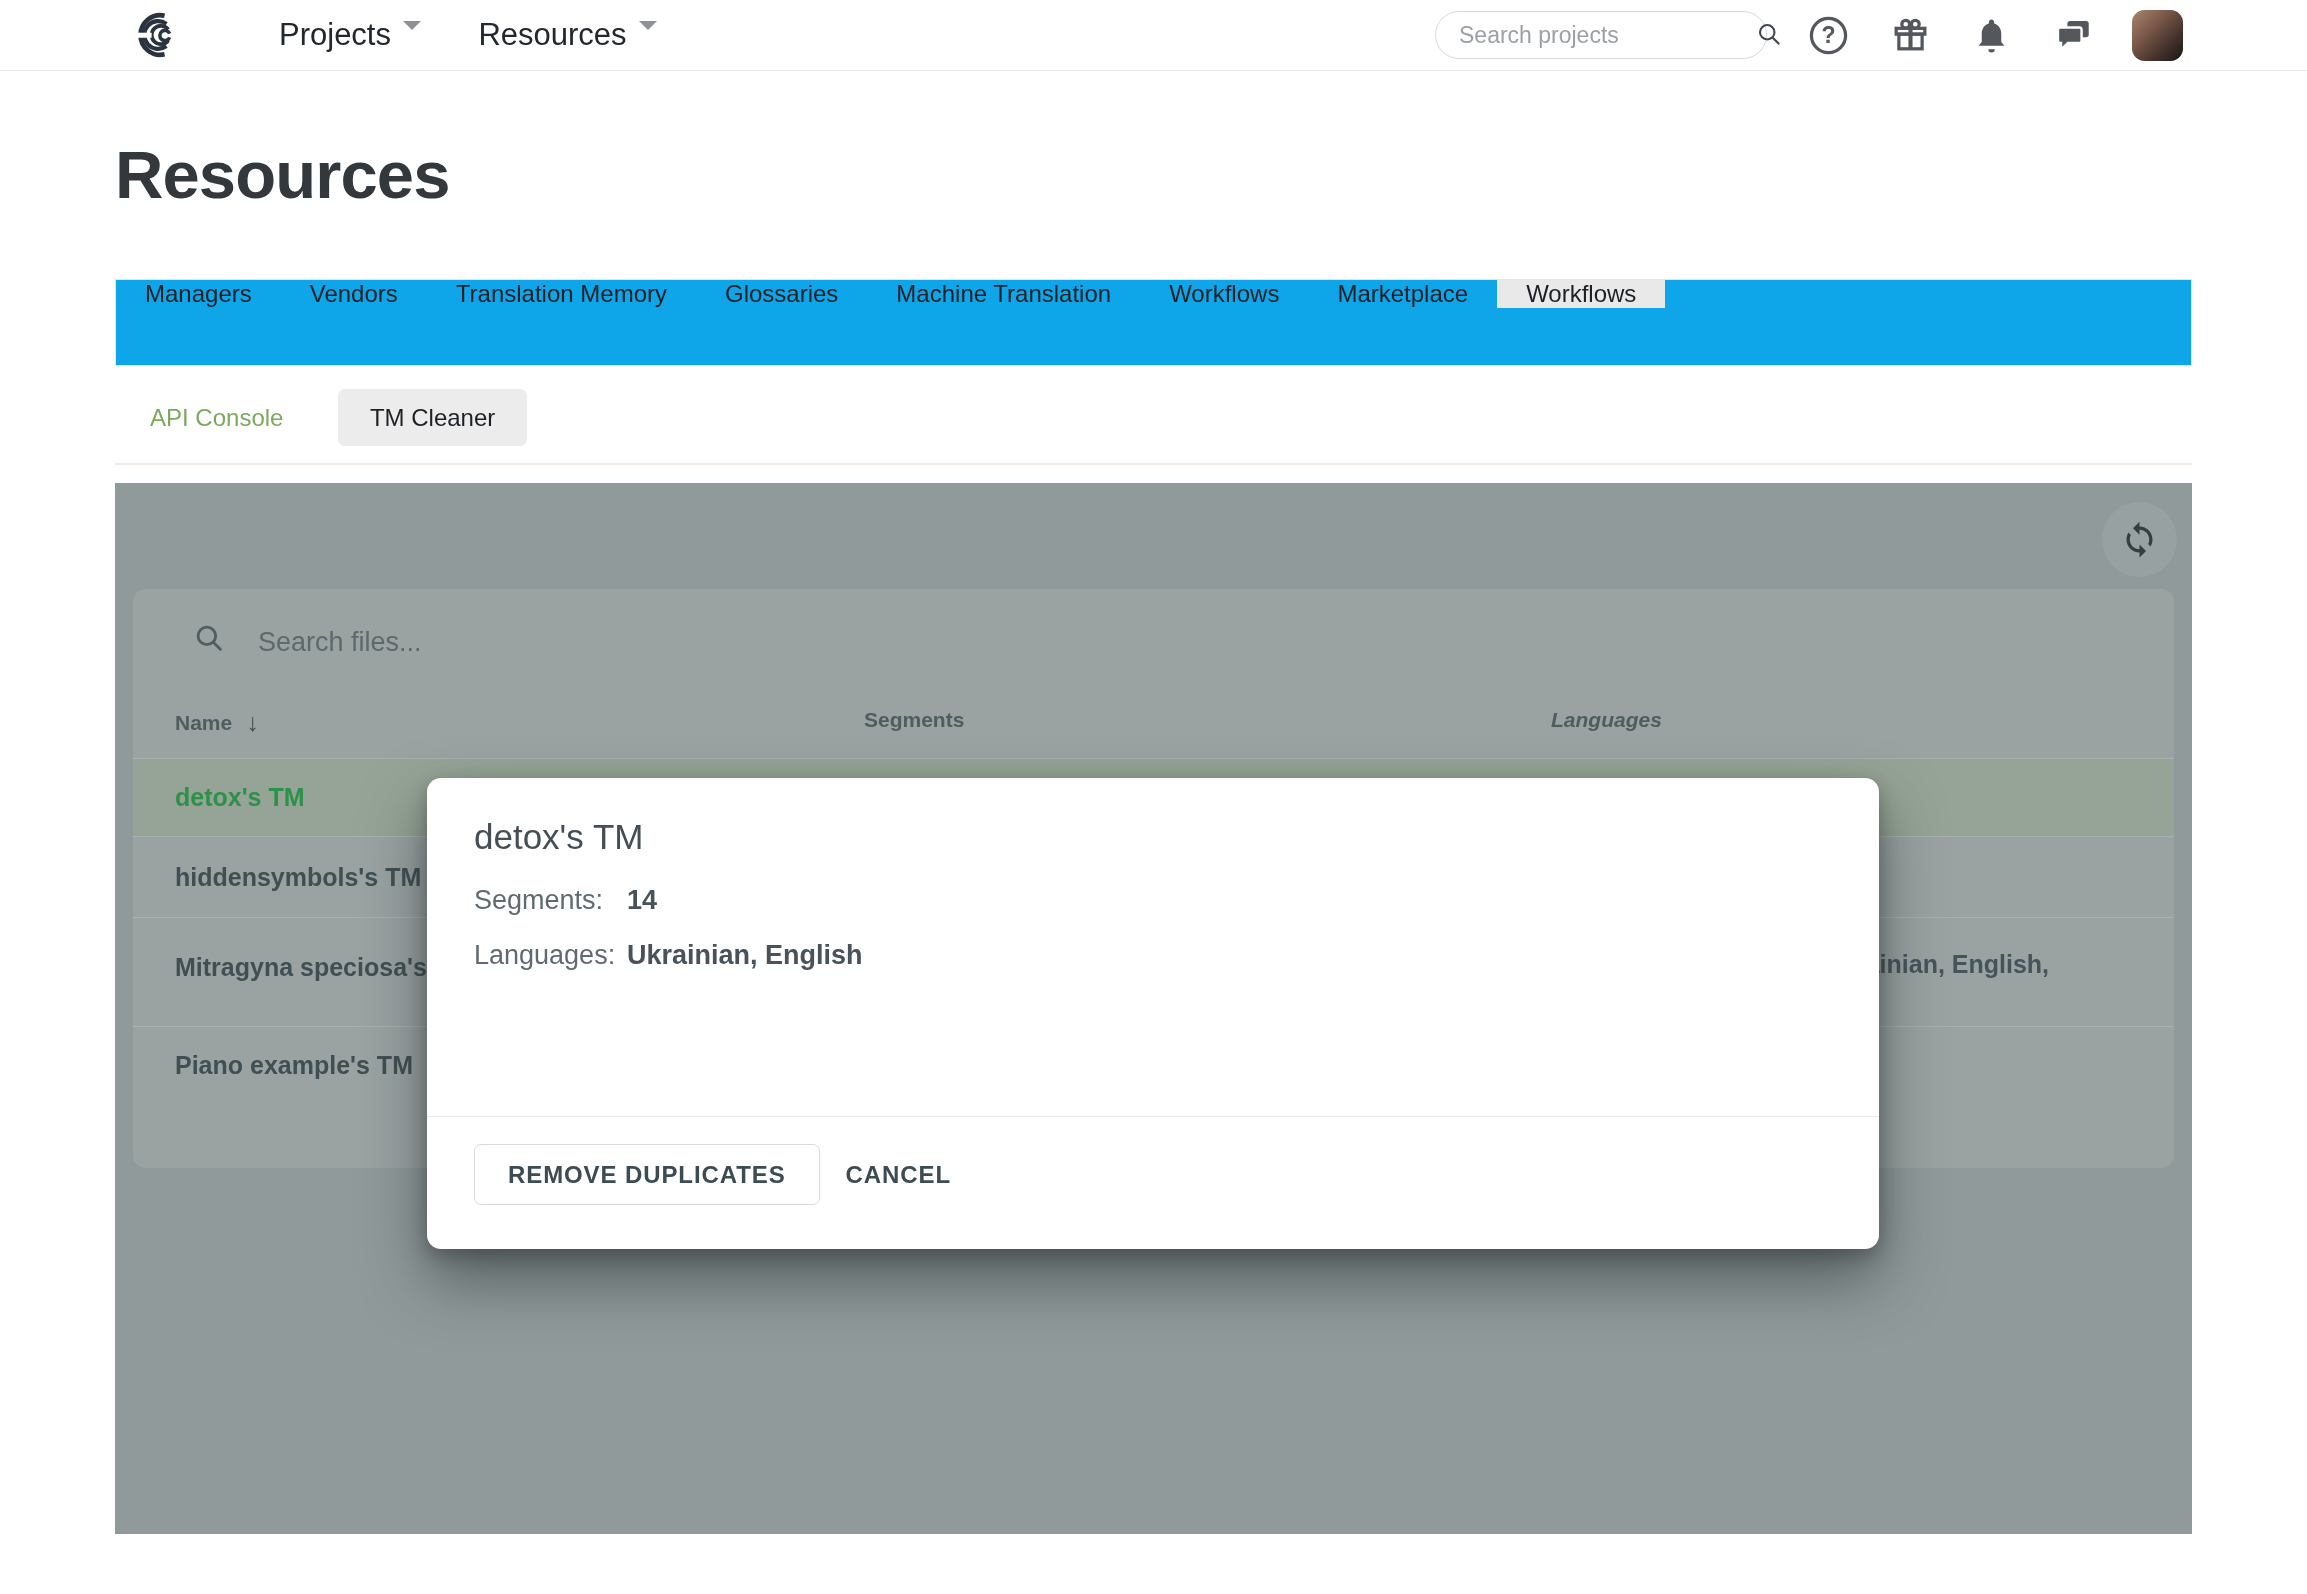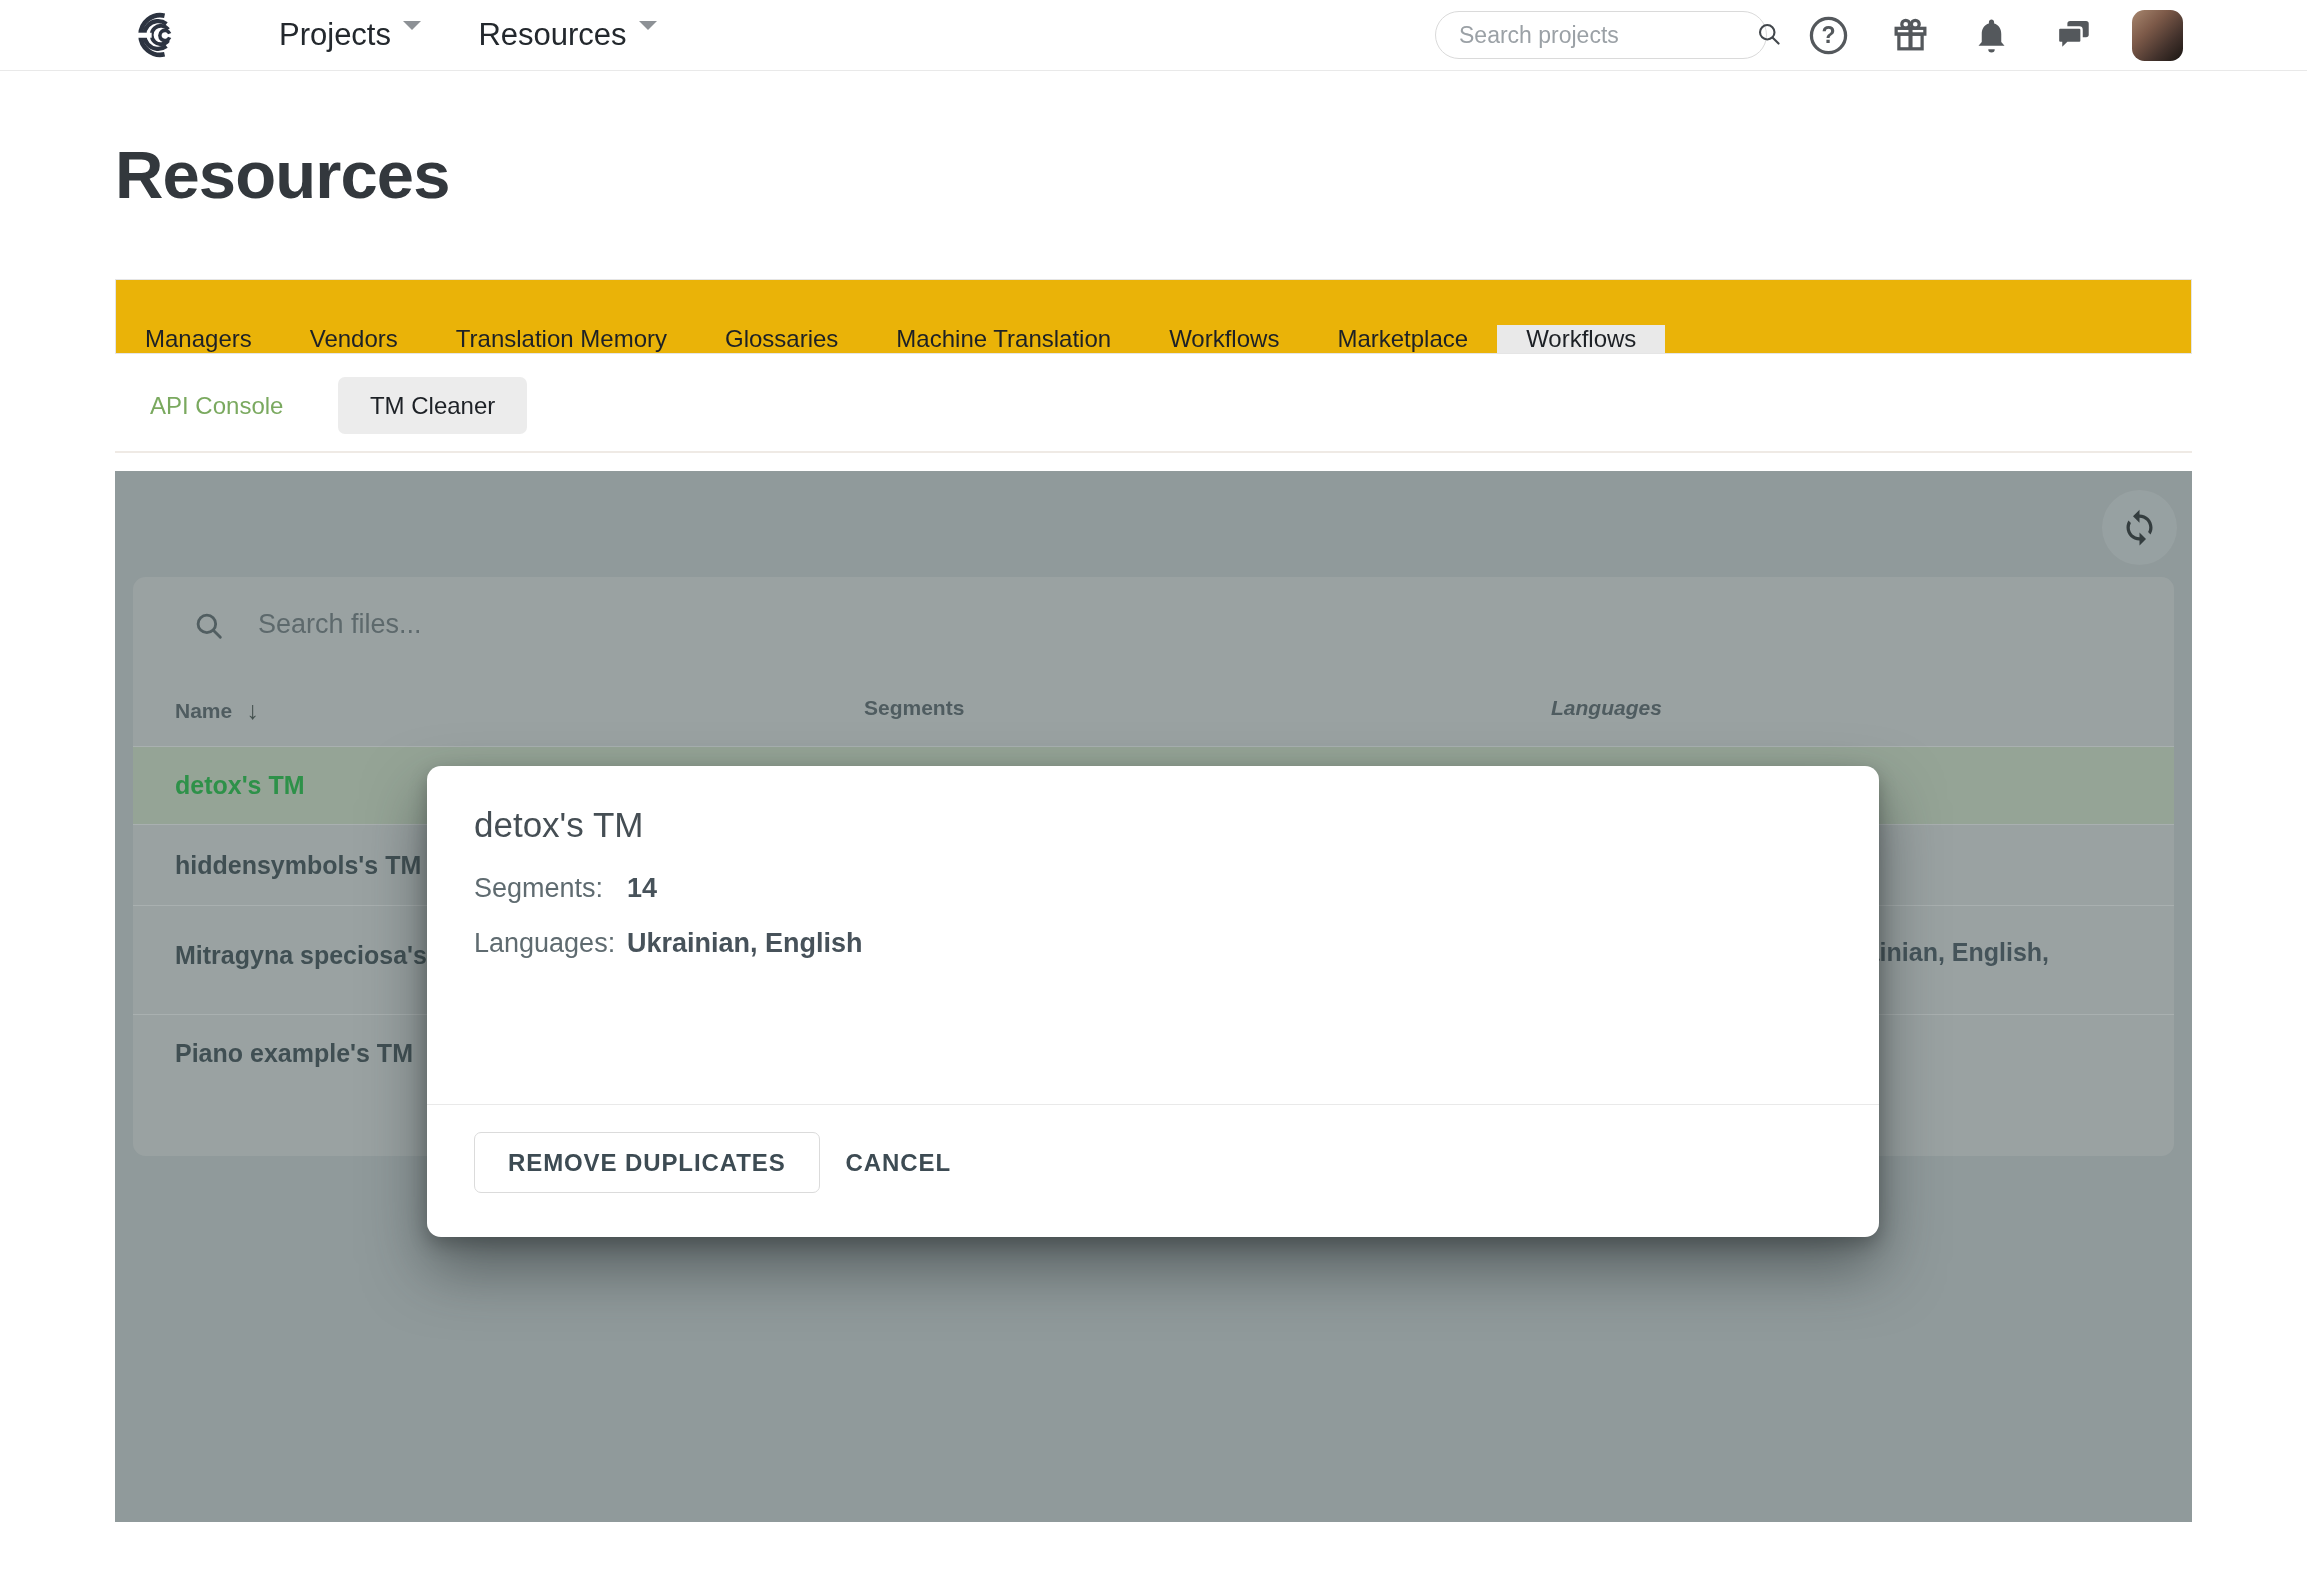--- a/index.html
+++ b/index.html
@@ -21,42 +21,42 @@
                        font-family:inherit; background:transparent; }
   .search-pill input::placeholder { color:#9ba1a6; }
   .icon-btn { background:none; border:none; cursor:pointer; margin-left:41px; padding:0; line-height:0; }
   .avatar { width:51px; height:51px; border-radius:12.4px; margin-left:39px; cursor:pointer;
             background:linear-gradient(135deg,#a8876f 0%,#7d5a49 35%,#43322c 70%,#191512 100%); }
 
   
   main { padding:0 115px; }
   h1 { margin-top:66px; font-size:67px; line-height:75px; font-weight:700; color:#33383d; letter-spacing:-0.9px; }
 
-  .tabbar { margin-top:67px; height:75px; background:#eab308; border:1.8px solid #e5e5e5;
-            display:flex; align-items:flex-end; }
+  .tabbar { margin-top:67px; height:87px; background:#0ea5e9; border:1.8px solid #e5e5e5;
+            display:flex; align-items:flex-start; }
   .tab { display:flex; align-items:center; padding:0 29px; font-size:24px; color:#1d2126; cursor:pointer; white-space:nowrap; }
   .tab.active { background:#e9e9e9; }
 
   .subtabs { margin-top:23px; height:57px; display:flex; align-items:center; }
   .subtab { font-size:24px; cursor:pointer; }
   .subtab.green { color:#7aa95f; padding:0 35px; }
   .subtab.chip { color:#1d2126; background:#ececec; border-radius:7px; height:57px;
                  display:flex; align-items:center; padding:0 32px; margin-left:19.5px; }
 
   .rule { margin-top:17px; height:1.8px; background:#efeae5; }
 
   
   .panel { position:relative; margin-top:18.6px; height:1051px; background:#909a9b; }
   .refresh { position:absolute; top:18.6px; left:1987px; width:75px; height:75px; border-radius:50%;
              border:none; background:rgba(255,255,255,0.07); cursor:pointer; line-height:0;
              display:flex; align-items:center; justify-content:center; }
 
   .card { position:absolute; left:18px; top:106px; width:2041px; height:579px;
           background:#9aa2a2; border-radius:12.4px; overflow:hidden; }
-  .file-search { display:flex; align-items:flex-start; padding:32px 0 0 59px; }
+  .file-search { display:flex; align-items:flex-end; padding:32px 0 0 59px; }
   .file-search input { border:none; outline:none; background:transparent; margin-left:32px;
                        font-size:27px; color:#404f53; width:1242px; font-family:inherit; }
   .file-search input::placeholder { color:#5d696c; }
 
   .thead { display:flex; align-items:flex-start; padding-left:42px; margin-top:50px;
            font-size:21px; font-weight:700; color:#4f5c60; }
   .th-name { width:689px; display:flex; align-items:center; }
   .sort { font-size:25px; font-weight:400; margin-left:14px; color:#44514f; }
   .th-segments { width:687px; }
   .th-languages { flex:1;font-style:italic; }

